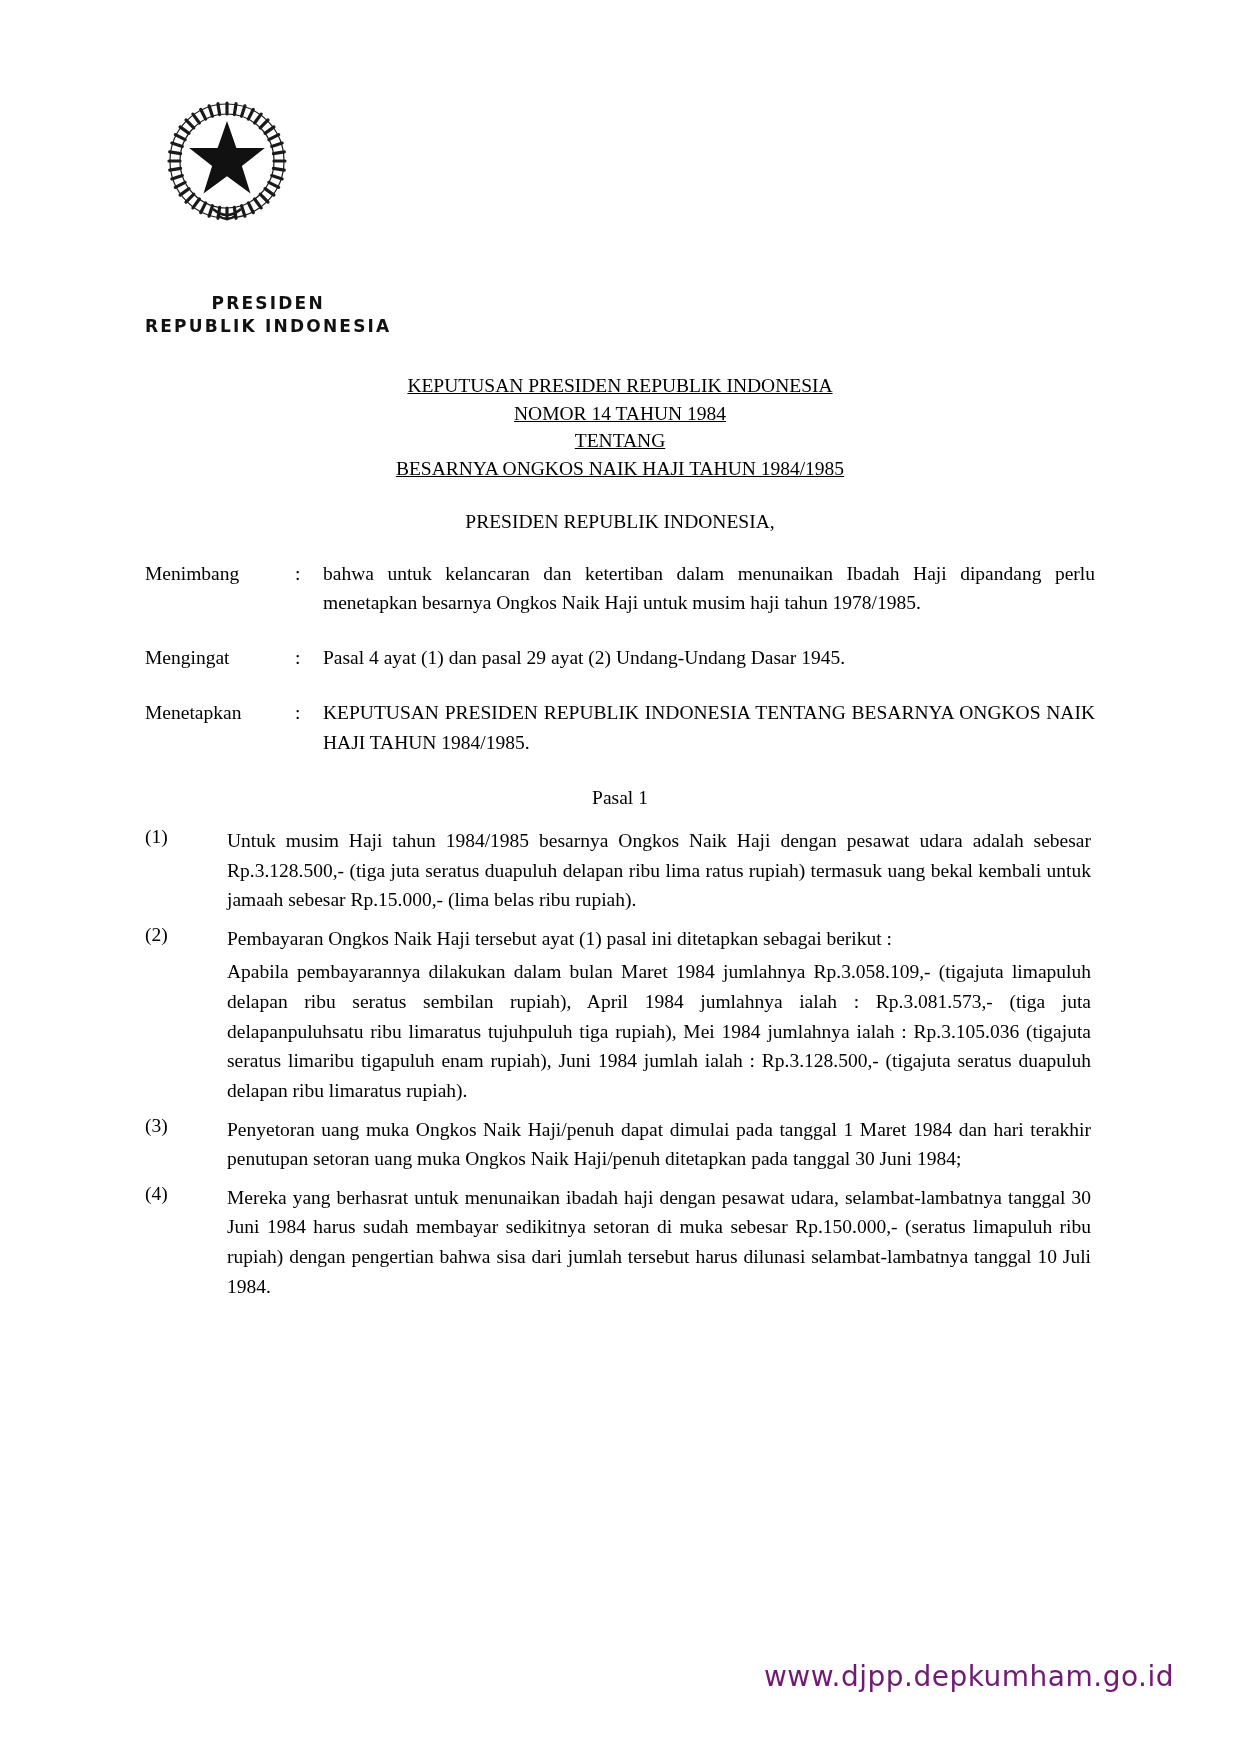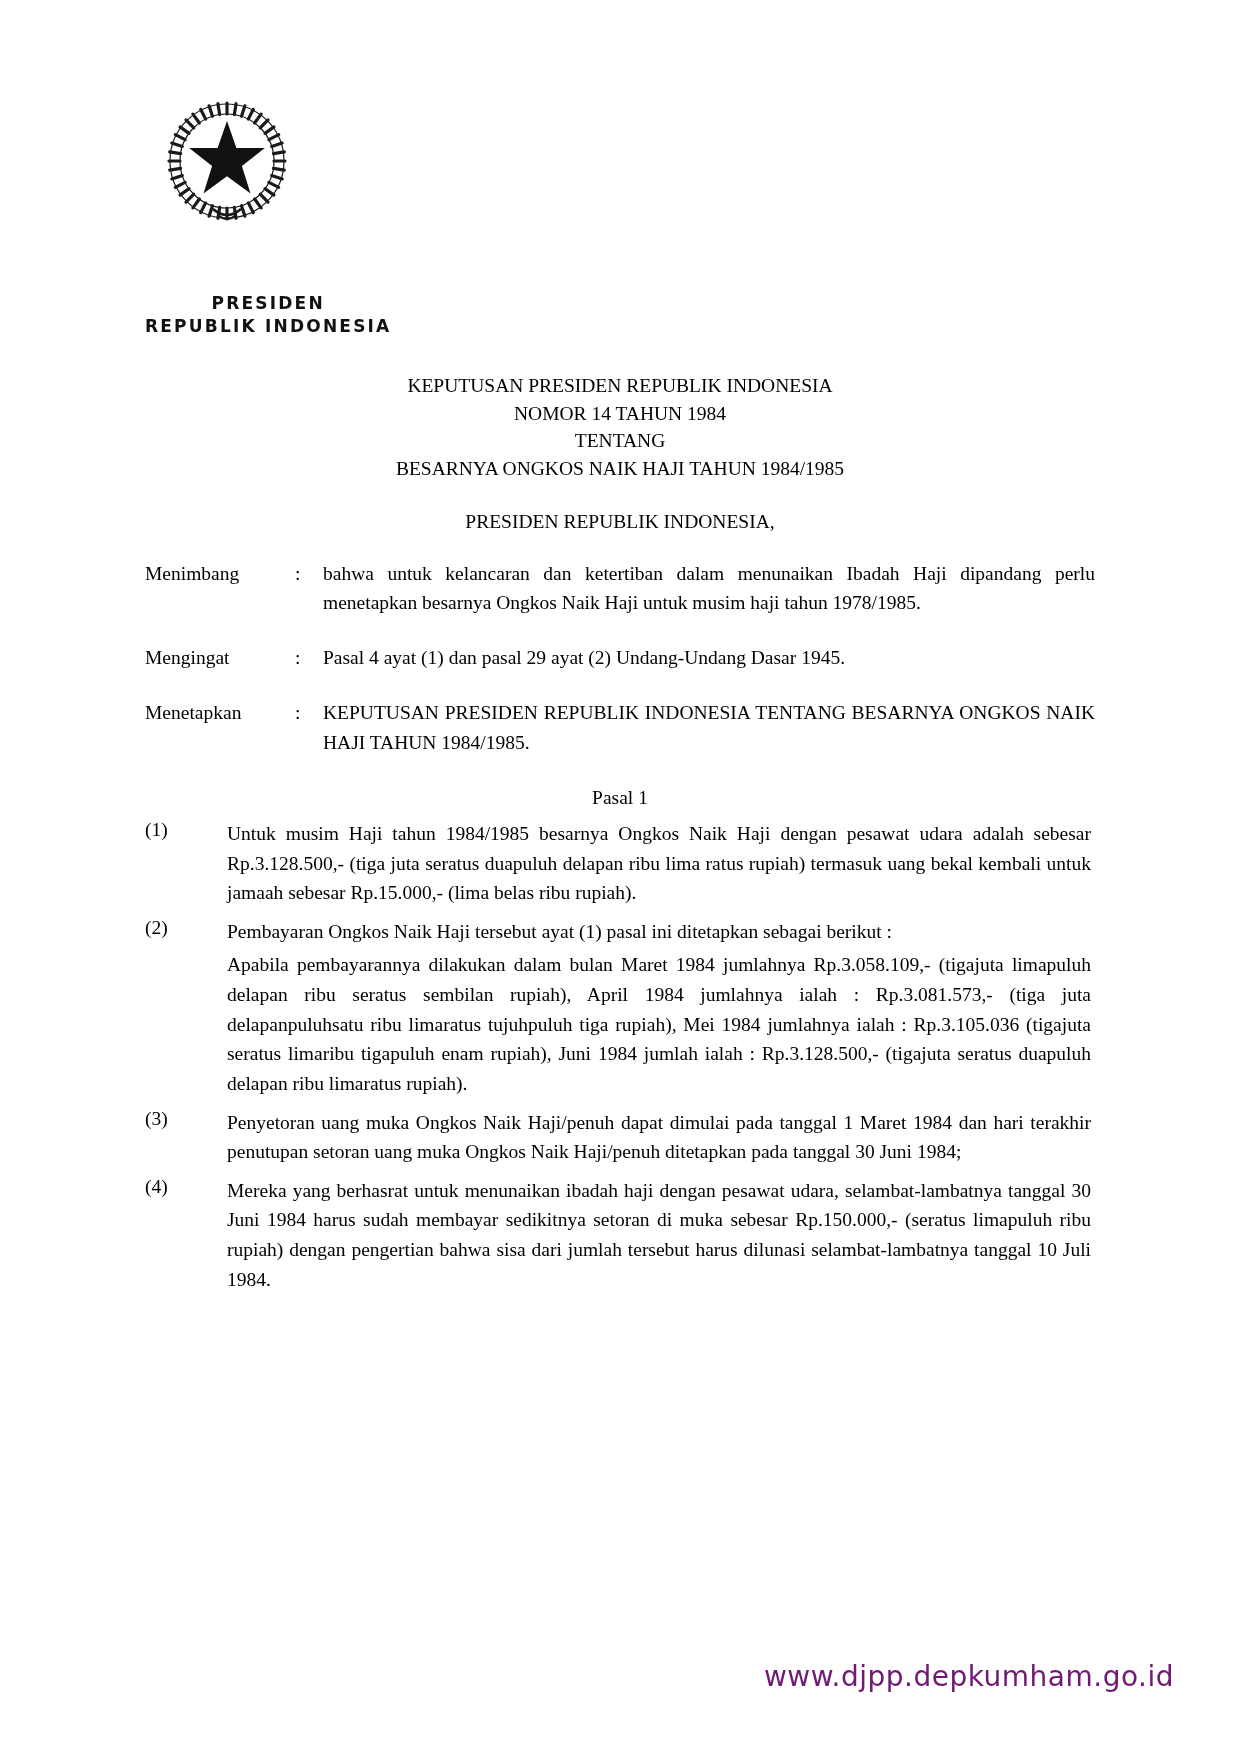--- a/index.html
+++ b/index.html
@@ -47,20 +47,21 @@
     line-height: 1.35;
     color: #111;
   }
 
   
   .title-block {
     margin-top: 34px;
     text-align: center;
     font-size: 19.5px;
     line-height: 1.42;
+    text-decoration: underline;
   }
   .title-block div { white-space: nowrap; }
 
   .subtitle {
     margin-top: 28px;
     text-align: center;
     font-size: 19.5px;
   }
 
   
@@ -85,21 +86,21 @@
   }
   .clause .body.caps {
     text-align: justify;
   }
 
   
   .pasal-head {
     text-align: center;
     font-size: 19.5px;
     margin-top: 30px;
-    margin-bottom: 6px;
+    margin-bottom: 13px;
   }
   .item {
     display: flex;
     font-size: 19.5px;
     line-height: 1.52;
     margin-bottom: 1px;
   }
   .item .num {
     width: 78px;
     flex: 0 0 78px;

